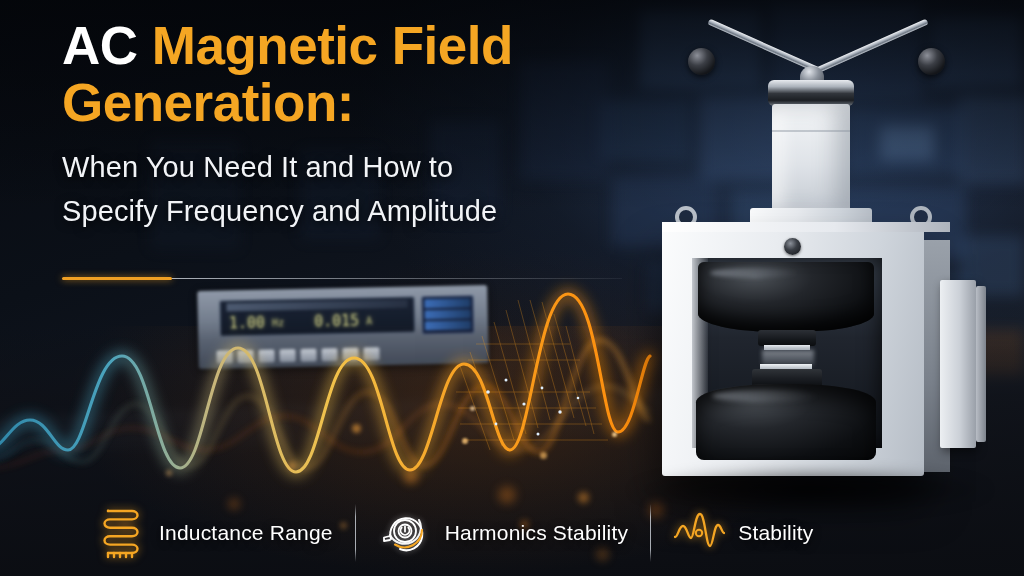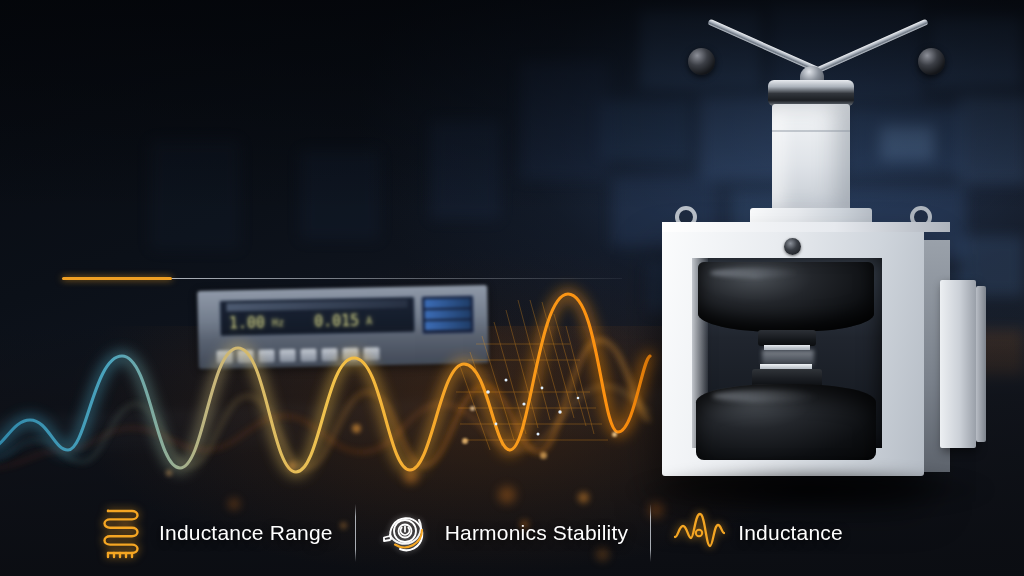--- a/index.html
+++ b/index.html
@@ -347,20 +347,31 @@
                 background:linear-gradient(90deg,rgba(200,208,220,.40),rgba(200,208,220,0));filter:blur(2.5px);"></div>
 
     <div class="dv" style="left:144px;top:220px;width:17px;height:17px;border-radius:50%;
                 background:radial-gradient(circle at 38% 32%, #8b9099 0%, #3a3e45 42%, #121418 100%);
                 box-shadow:0 1px 3px rgba(0,0,0,.55);"></div>
 
     <div class="dv" style="left:-10px;top:448px;width:360px;height:48px;border-radius:50%;
                 background:radial-gradient(ellipse at center, rgba(0,0,0,.75) 0%, rgba(0,0,0,0) 72%);filter:blur(6px);"></div>
   </div>
 
+  <div class="headline">
+    <h1 class="h1">
+      <span class="w">AC</span>
+      <span>Magnetic Field</span><br>
+      <span>Generation:</span>
+    </h1>
+    <p class="sub">
+      <span>When You Need It and How to</span><br>
+      <span>Specify Frequency and Amplitude</span>
+    </p>
+  </div>
 
   <div class="rule-wrap">
     <span class="rule-orange"></span>
     <span class="rule-thin"></span>
   </div>
 
   <div class="badges">
 
     <div class="badge">
       <span class="ico glow-orange">
@@ -407,18 +418,18 @@
       <span class="ico glow-orange">
         <svg width="52" height="44" viewBox="0 0 52 44" aria-hidden="true">
           <g fill="none" stroke="#F5A623" stroke-width="2.3" stroke-linecap="round" stroke-linejoin="round">
             <path d="M2,28 C5,28 6,17 10,17 C14,17 15,29 18,29
                      C21,29 22,5 27,5 C32,5 33,37 37,37
                      C40,37 41,16 45,16 C48,16 49,24 51,24"></path>
           </g>
           <circle cx="26" cy="24" r="3.2" fill="none" stroke="#F5A623" stroke-width="2"></circle>
         </svg>
       </span>
-      <span class="badge-label">Inductance</span>
+      <span class="badge-label">Stability</span>
     </div>
 
   </div>
 
 </div>
 
 </body></html>

